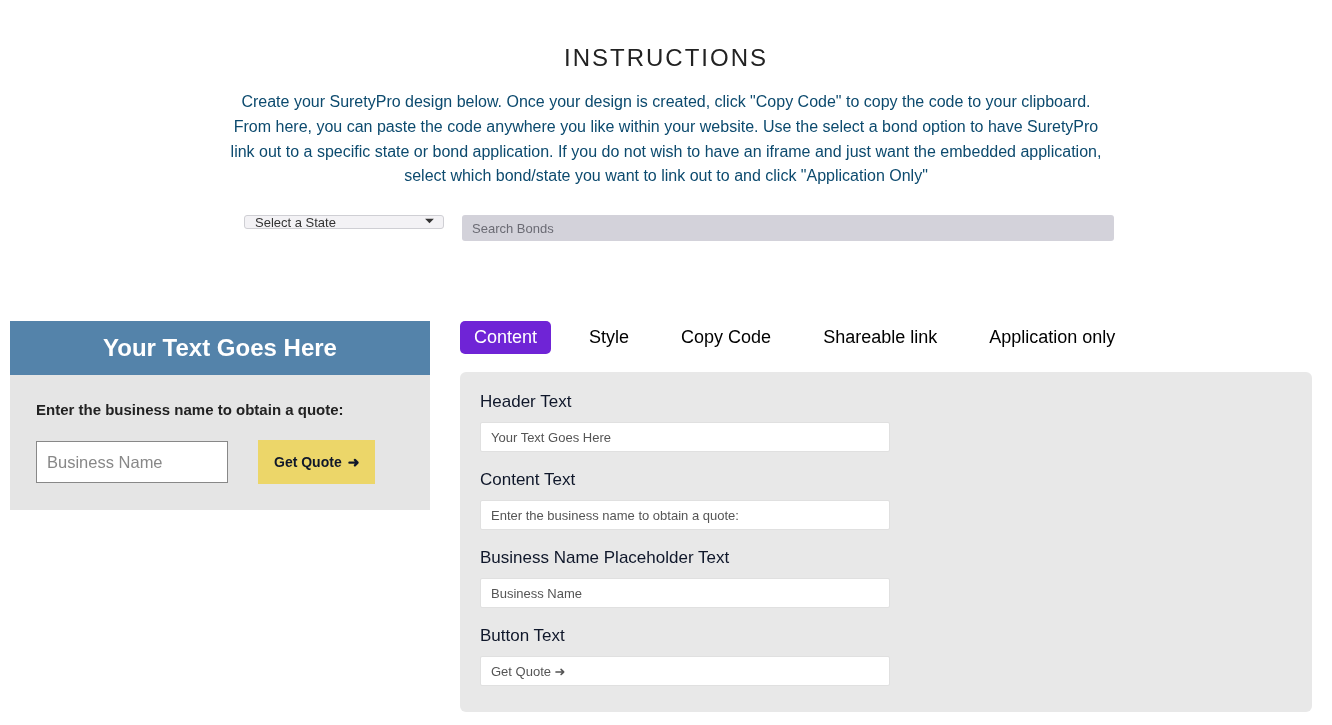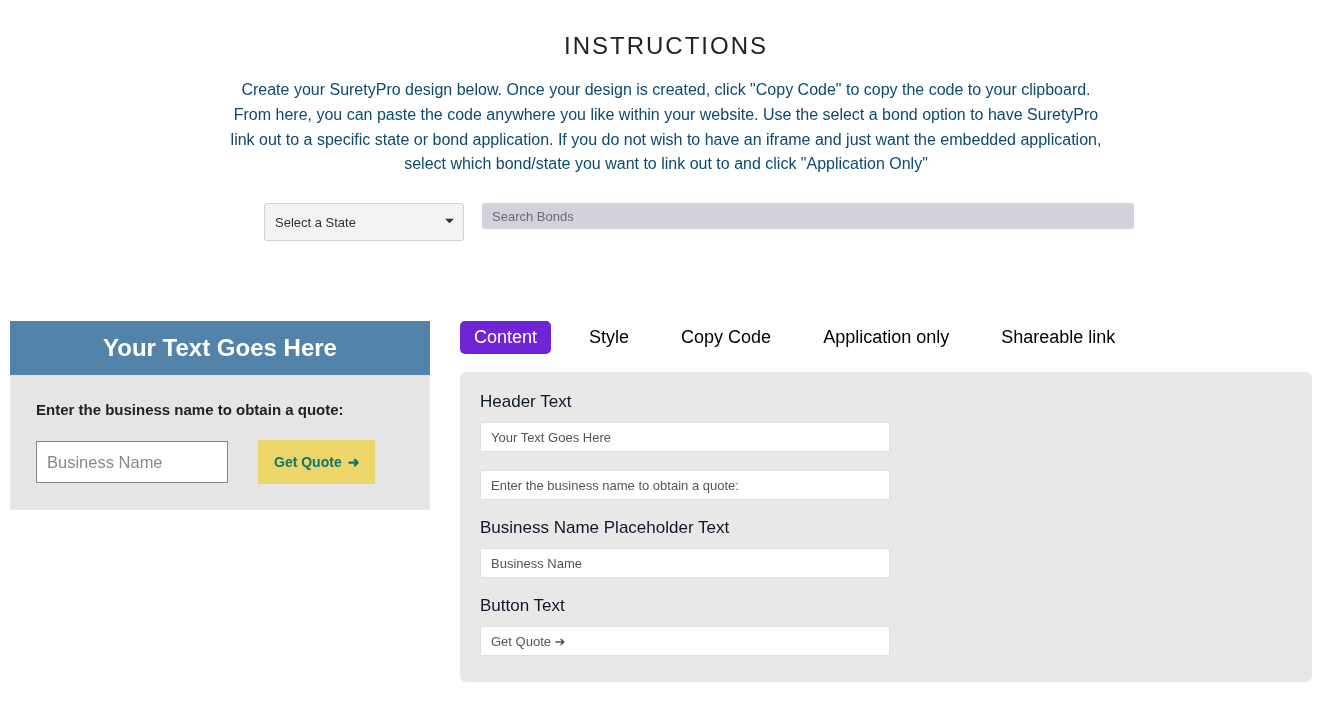--- a/index.html
+++ b/index.html
@@ -11,51 +11,50 @@
   }
   .page {
     padding: 20px 10px 40px 10px;
   }
   .instructions-title {
     text-align: center;
     font-size: 24px;
     letter-spacing: 2px;
     font-weight: 500;
     color: #222;
-    margin-top: 12px;
+    margin-top: 24px;
     margin-bottom: 18px;
   }
   .instructions-text {
     max-width: 880px;
     margin: 0 auto 26px auto;
     text-align: center;
     font-size: 16px;
     line-height: 1.55;
     color: #0c4a6e;
   }
   .controls-row {
     display: flex;
     gap: 18px;
     margin-left: 234px;
     margin-bottom: 80px;
   }
   .state-select {
     position: relative;
     width: 200px;
-    height: 38px;
+    height: 14px;
     border: 1px solid #cfcfd4;
     border-radius: 3px;
     background: #f3f2f5;
     display: flex;
     align-items: center;
     padding: 0 10px;
     font-size: 13px;
     color: #333;
     cursor: pointer;
-    margin-left: 20px;
   }
   .state-select .chev {
     position: absolute;
     right: 8px;
     top: 50%;
     transform: translateY(-50%);
   }
   .search-bonds {
     width: 652px;
     height: 26px;
@@ -116,21 +115,21 @@
     outline: none;
   }
   .preview-input::placeholder { color: #888; }
   .preview-button {
     height: 44px;
     padding: 0 16px;
     background: #ecd669;
     border: none;
     font-size: 14px;
     font-weight: 600;
-    color: #0f766e;
+    color: #0f172a;
     cursor: pointer;
     display: flex;
     align-items: center;
     gap: 6px;
   }
 
   
   .config {
     flex: 1;
     margin-right: 10px;
@@ -218,30 +217,31 @@
           </div>
         </div>
       </div>
     </div>
 
     <div class="config">
       <div class="tabs">
         <div class="tab active">Content</div>
         <div class="tab">Style</div>
         <div class="tab">Copy Code</div>
+        <div class="tab">Shareable link</div>
         <div class="tab">Application only</div>
-        <div class="tab">Shareable link</div>
       </div>
 
       <div class="panel">
         <div class="field-group">
           <div class="field-label">Header Text</div>
           <input class="field-input" type="text" value="Your Text Goes Here" style="">
         </div>
         <div class="field-group">
+          <div class="field-label">Content Text</div>
           <input class="field-input" type="text" value="Enter the business name to obtain a quote:" style="">
         </div>
         <div class="field-group">
           <div class="field-label">Business Name Placeholder Text</div>
           <input class="field-input" type="text" value="Business Name" style="">
         </div>
         <div class="field-group">
           <div class="field-label">Button Text</div>
           <input class="field-input" type="text" value="Get Quote ➜" style="">
         </div>

